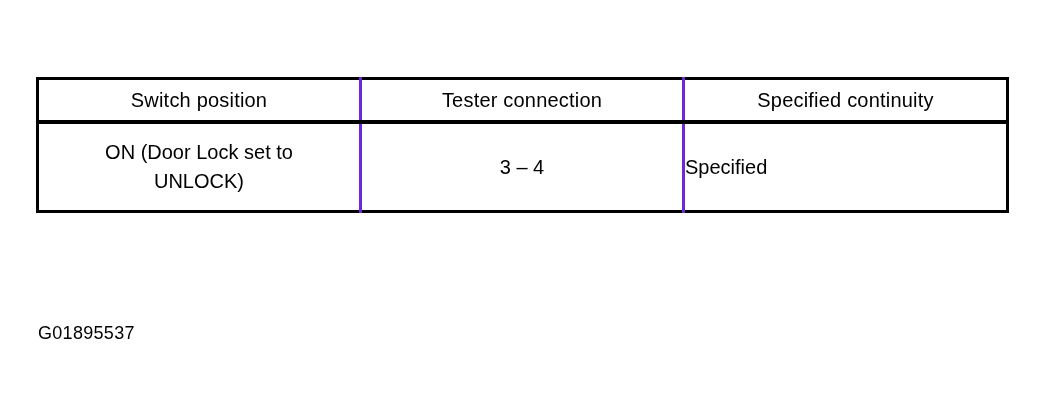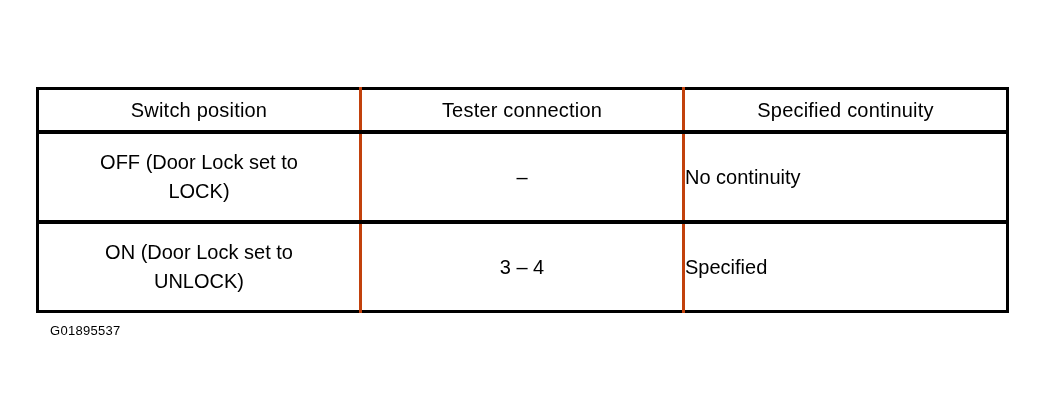--- a/index.html
+++ b/index.html
@@ -15,21 +15,20 @@
     color: #000000;
     overflow: hidden;
   }
 
   
   .spec-table-wrap {
     position: absolute;
     left: 36px;
     top: 77px;
     width: 970px;
-    margin-top: 10px;
   }
 
   table.spec-table {
     border-collapse: collapse;
     table-layout: fixed;
     width: 970px;
     background: #ffffff;
   }
 
   table.spec-table col.c1 { width: 323px; }
@@ -39,21 +38,21 @@
   
   table.spec-table {
     border-top: 3px solid #000;
     border-left: 3px solid #000;
     border-right: 3px solid #000;
     border-bottom: 3px solid #000;
   }
 
   table.spec-table td,
   table.spec-table th {
-    border-left: 3px solid #c2410c;
+    border-left: 3px solid #6d28d9;
     border-right: 0;
     padding: 0;
     font-weight: normal;
     vertical-align: middle;
   }
   table.spec-table td:first-child,
   table.spec-table th:first-child {
     border-left: 0;
   }
 
@@ -89,23 +88,23 @@
     font-size: 20px;
   }
 
   .two-line {
     display: block;
   }
 
   
   .figure-id {
     position: absolute;
-    left: 50px;
+    left: 38px;
     top: 323px;
-    font-size: 13px;
+    font-size: 18px;
     letter-spacing: 0.3px;
     white-space: nowrap;
   }
 </style>
 </head>
 <body>
 
 <div class="spec-table-wrap">
   <table class="spec-table">
     <colgroup>
@@ -114,28 +113,20 @@
       <col class="c3">
     </colgroup>
     <thead>
       <tr class="header-row">
         <th class="cell-center">Switch position</th>
         <th class="cell-center">Tester connection</th>
         <th class="cell-center">Specified  continuity</th>
       </tr>
     </thead>
     <tbody>
-      <tr class="data-row row-1">
-        <td class="cell-center">
-          <span class="two-line">OFF (Door Lock set to</span>
-          <span class="two-line">LOCK)</span>
-        </td>
-        <td class="cell-dash">–</td>
-        <td class="cell-left">No continuity</td>
-      </tr>
       <tr class="data-row row-2">
         <td class="cell-center">
           <span class="two-line">ON (Door Lock set to</span>
           <span class="two-line">UNLOCK)</span>
         </td>
         <td class="cell-dash">3 – 4</td>
         <td class="cell-left">Specified</td>
       </tr>
     </tbody>
   </table>

